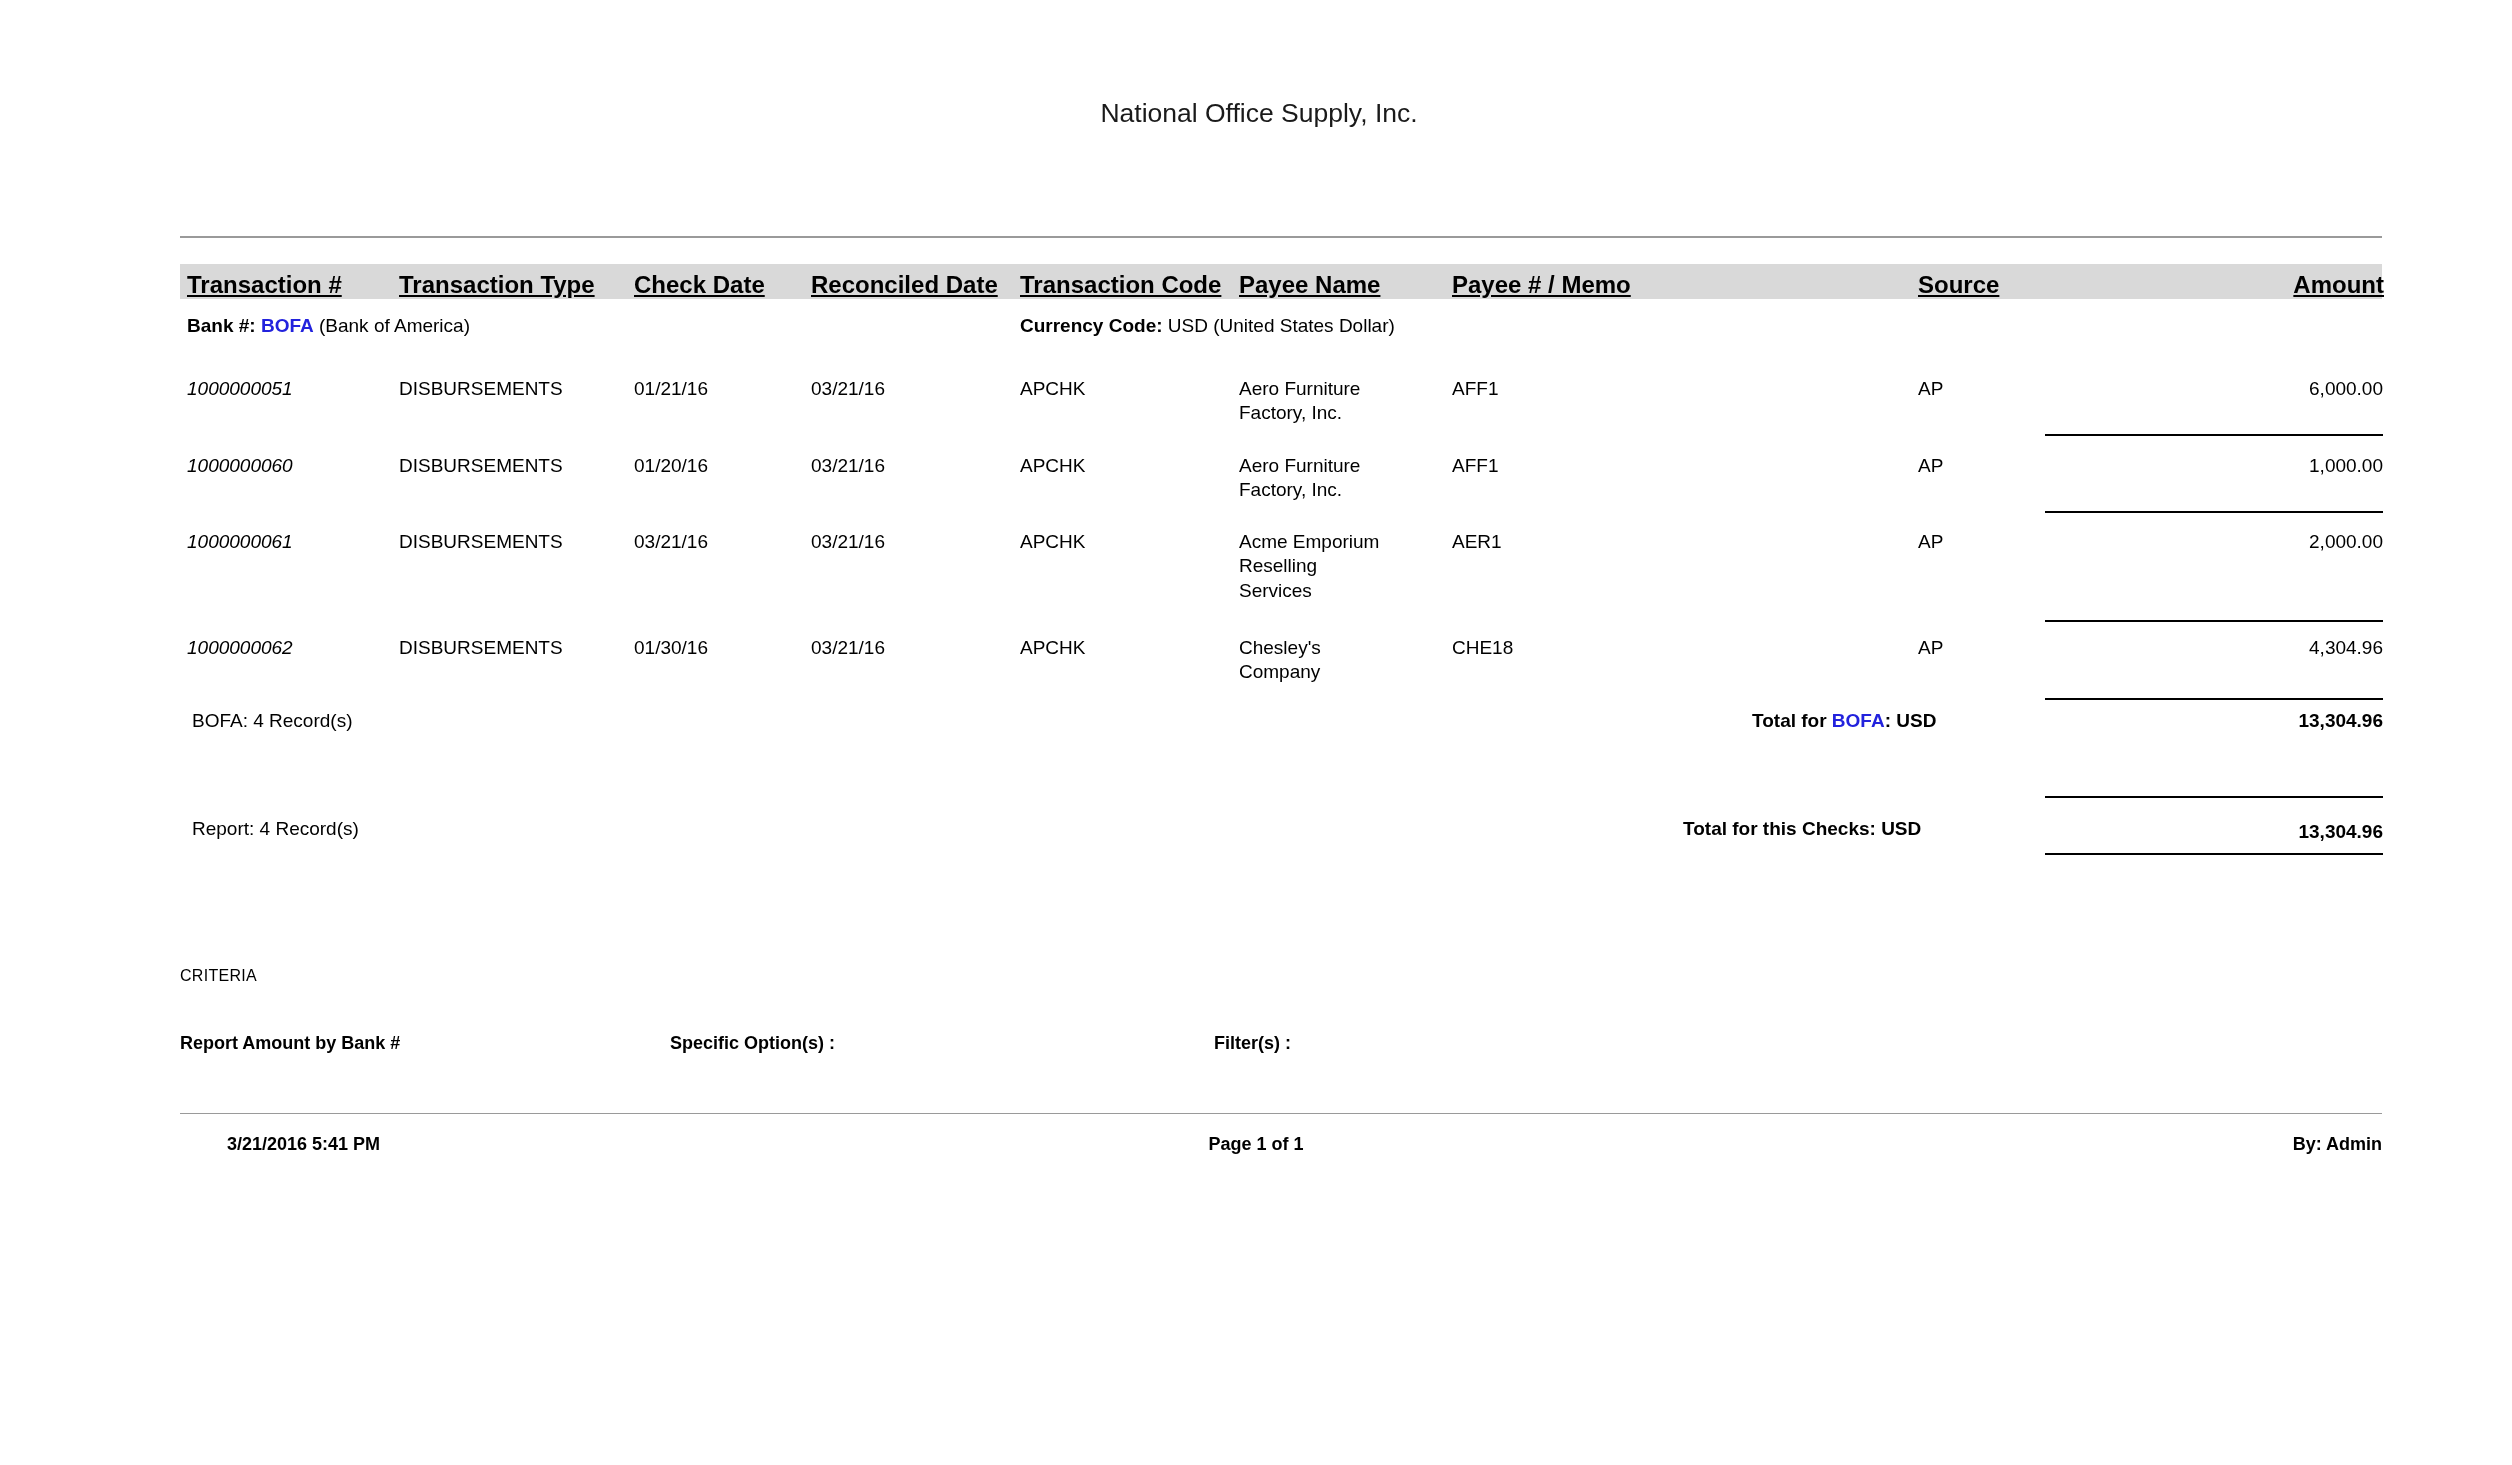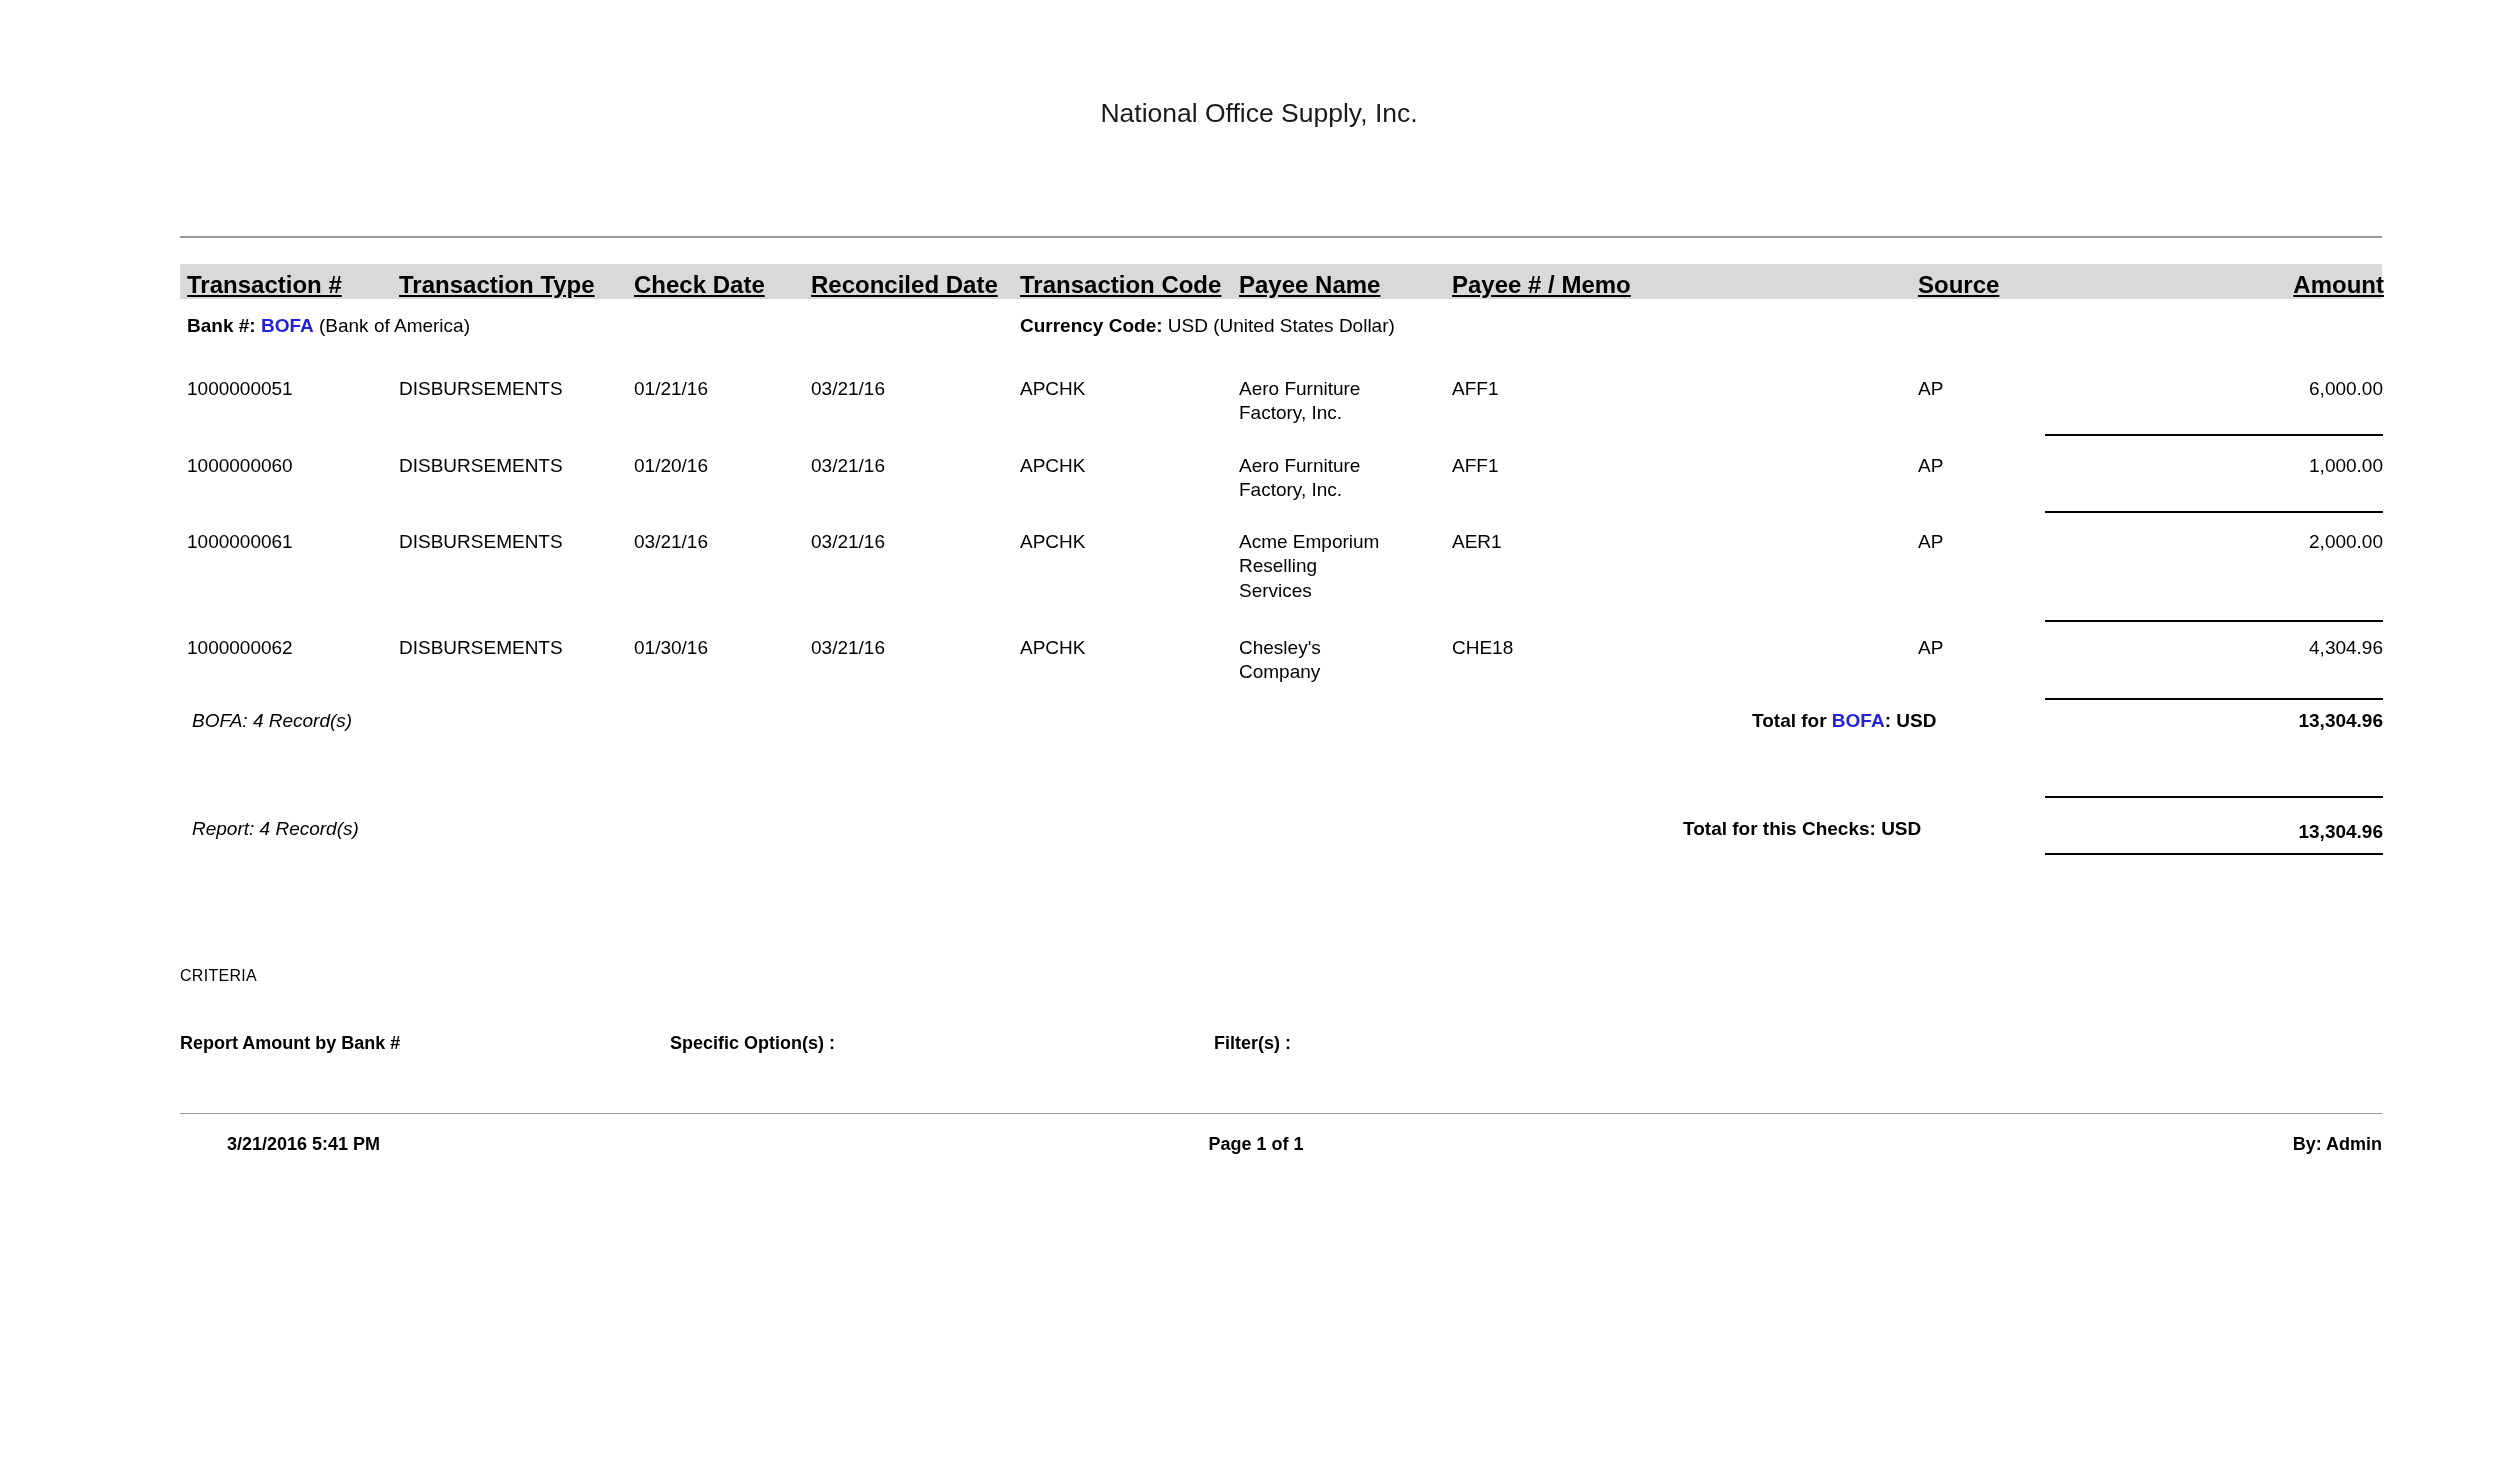--- a/index.html
+++ b/index.html
@@ -82,21 +82,21 @@
   .lbl-bold { font-weight: bold; }
   .blue { color: #2222dd; }
 
   .row-cell {
     position: absolute;
     font-size: 19px;
     color: #000;
     white-space: pre-line;
     line-height: 1.28;
   }
-  .c-txn      { left: 187px; }
+  .c-txn      { left: 187px; font-style: italic; }
   .c-type     { left: 399px; }
   .c-ckdate   { left: 634px; }
   .c-rdate    { left: 811px; }
   .c-code     { left: 1020px; }
   .c-payee    { left: 1239px; width: 209px; }
   .c-payeeno  { left: 1452px; }
   .c-source   { left: 1918px; }
   .c-amount   { left: 2163px; width: 220px; text-align: right; }
 
   .amt-rule {
@@ -104,21 +104,20 @@
     left: 2045px;
     width: 338px;
     height: 2.1px;
     background: #000;
   }
 
   .subtotal-label-left {
     position: absolute;
     left: 192px;
     font-size: 19px;
-    font-style: italic;
     white-space: nowrap;
   }
   .subtotal-label-right {
     position: absolute;
     font-size: 19px;
     font-weight: bold;
     white-space: nowrap;
   }
   .subtotal-amount {
     position: absolute;

